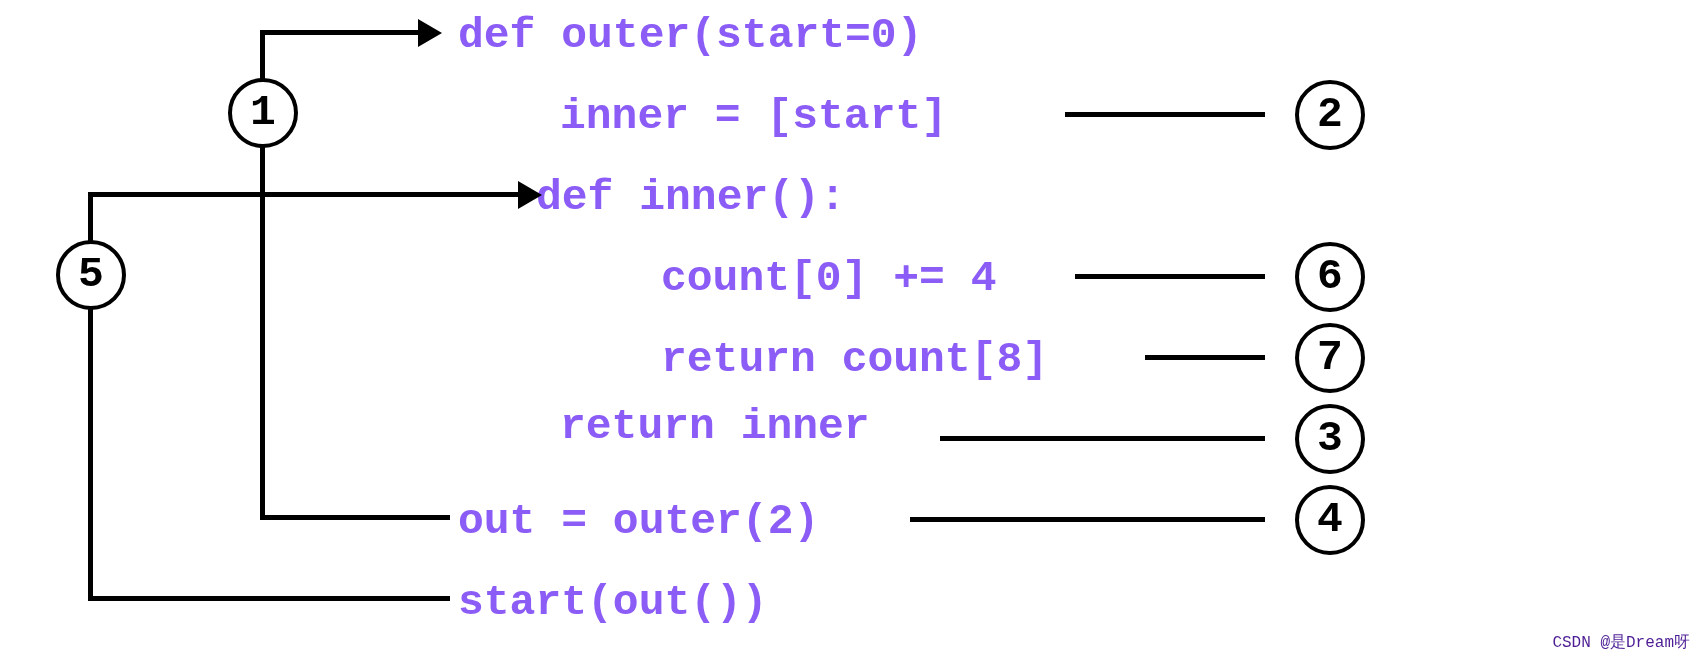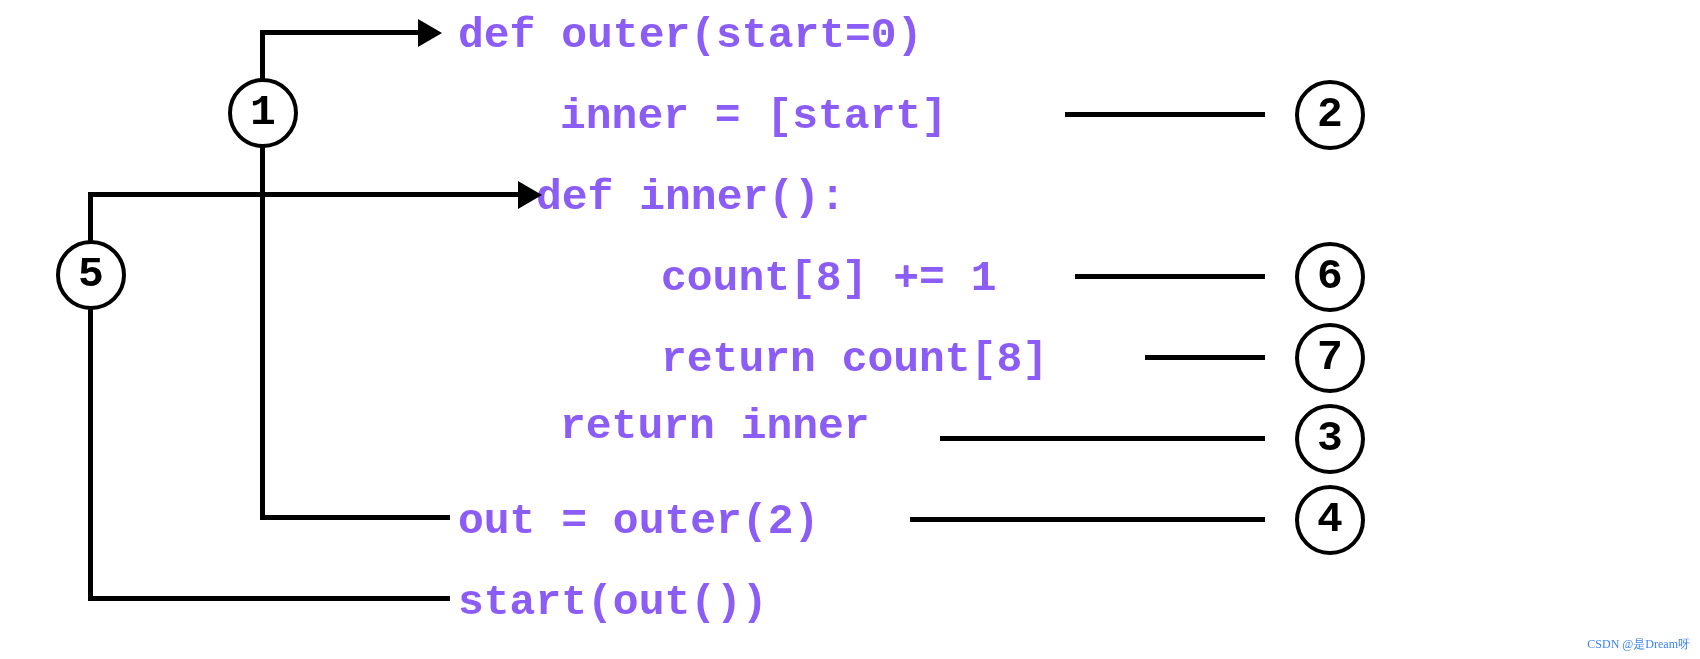--- a/index.html
+++ b/index.html
@@ -40,32 +40,32 @@
     position: absolute;
     width: 0; height: 0;
     border-top: 14px solid transparent;
     border-bottom: 14px solid transparent;
     border-left: 24px solid #000;
   }
   .watermark {
     position: absolute;
     right: 10px;
     bottom: 6px;
-    font-family: Liberation Serif, serif;
-    font-size: 12px;
-    color: #3b82f6;
+    font-family: Liberation Mono, monospace;
+    font-size: 16px;
+    color: #4c1d95;
   }
 </style>
 </head>
 <body>
 
 <div class="code-line" style="left:458px; top:11px;">def outer(start=0)</div>
 <div class="code-line" style="left:560px; top:92px;">inner = [start]</div>
 <div class="code-line" style="left:528px; top:173px;margin-left:8px;">def inner():</div>
-<div class="code-line" style="left:661px; top:254px;">count[8] += 1</div>
+<div class="code-line" style="left:661px; top:254px;">count[0] += 4</div>
 <div class="code-line" style="left:661px; top:335px;">return count[8]</div>
 <div class="code-line" style="left:560px; top:402px;">return inner</div>
 <div class="code-line" style="left:458px; top:497px;">out = outer(2)</div>
 <div class="code-line" style="left:458px; top:578px;">start(out())</div>
 
 <div class="connector" style="left:1065px; top:112px; width:200px; height:5px;"></div>
 <div class="connector" style="left:1075px; top:274px; width:190px; height:5px;"></div>
 <div class="connector" style="left:1145px; top:355px; width:120px; height:5px;"></div>
 <div class="connector" style="left:940px;  top:436px; width:325px; height:5px;"></div>
 <div class="connector" style="left:910px;  top:517px; width:355px; height:5px;"></div>

